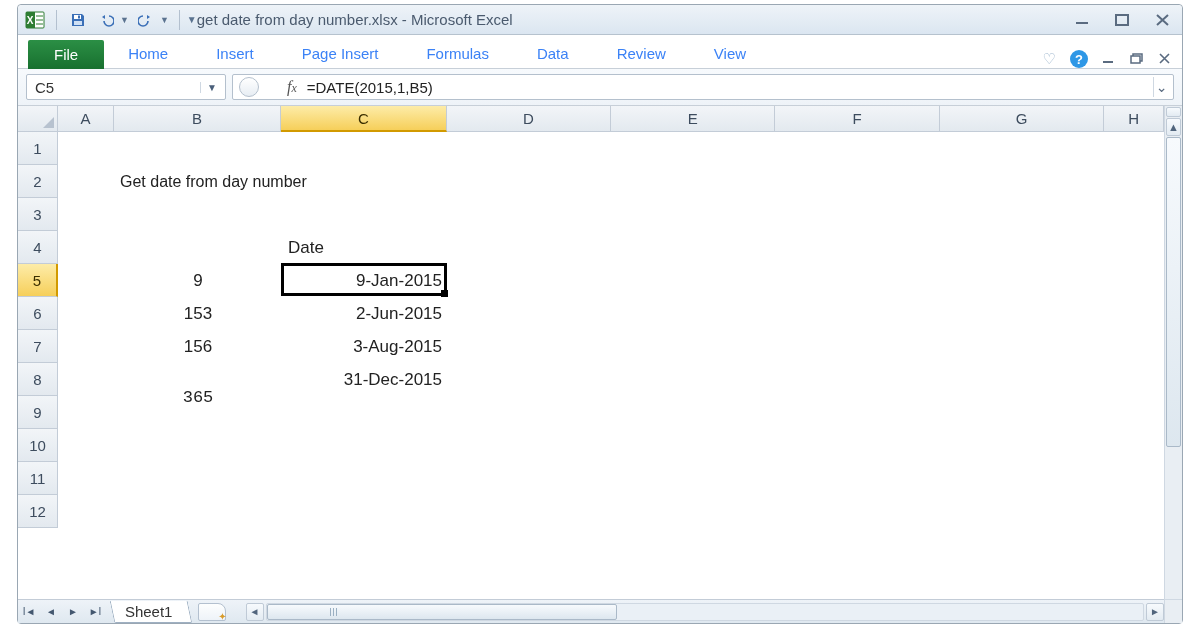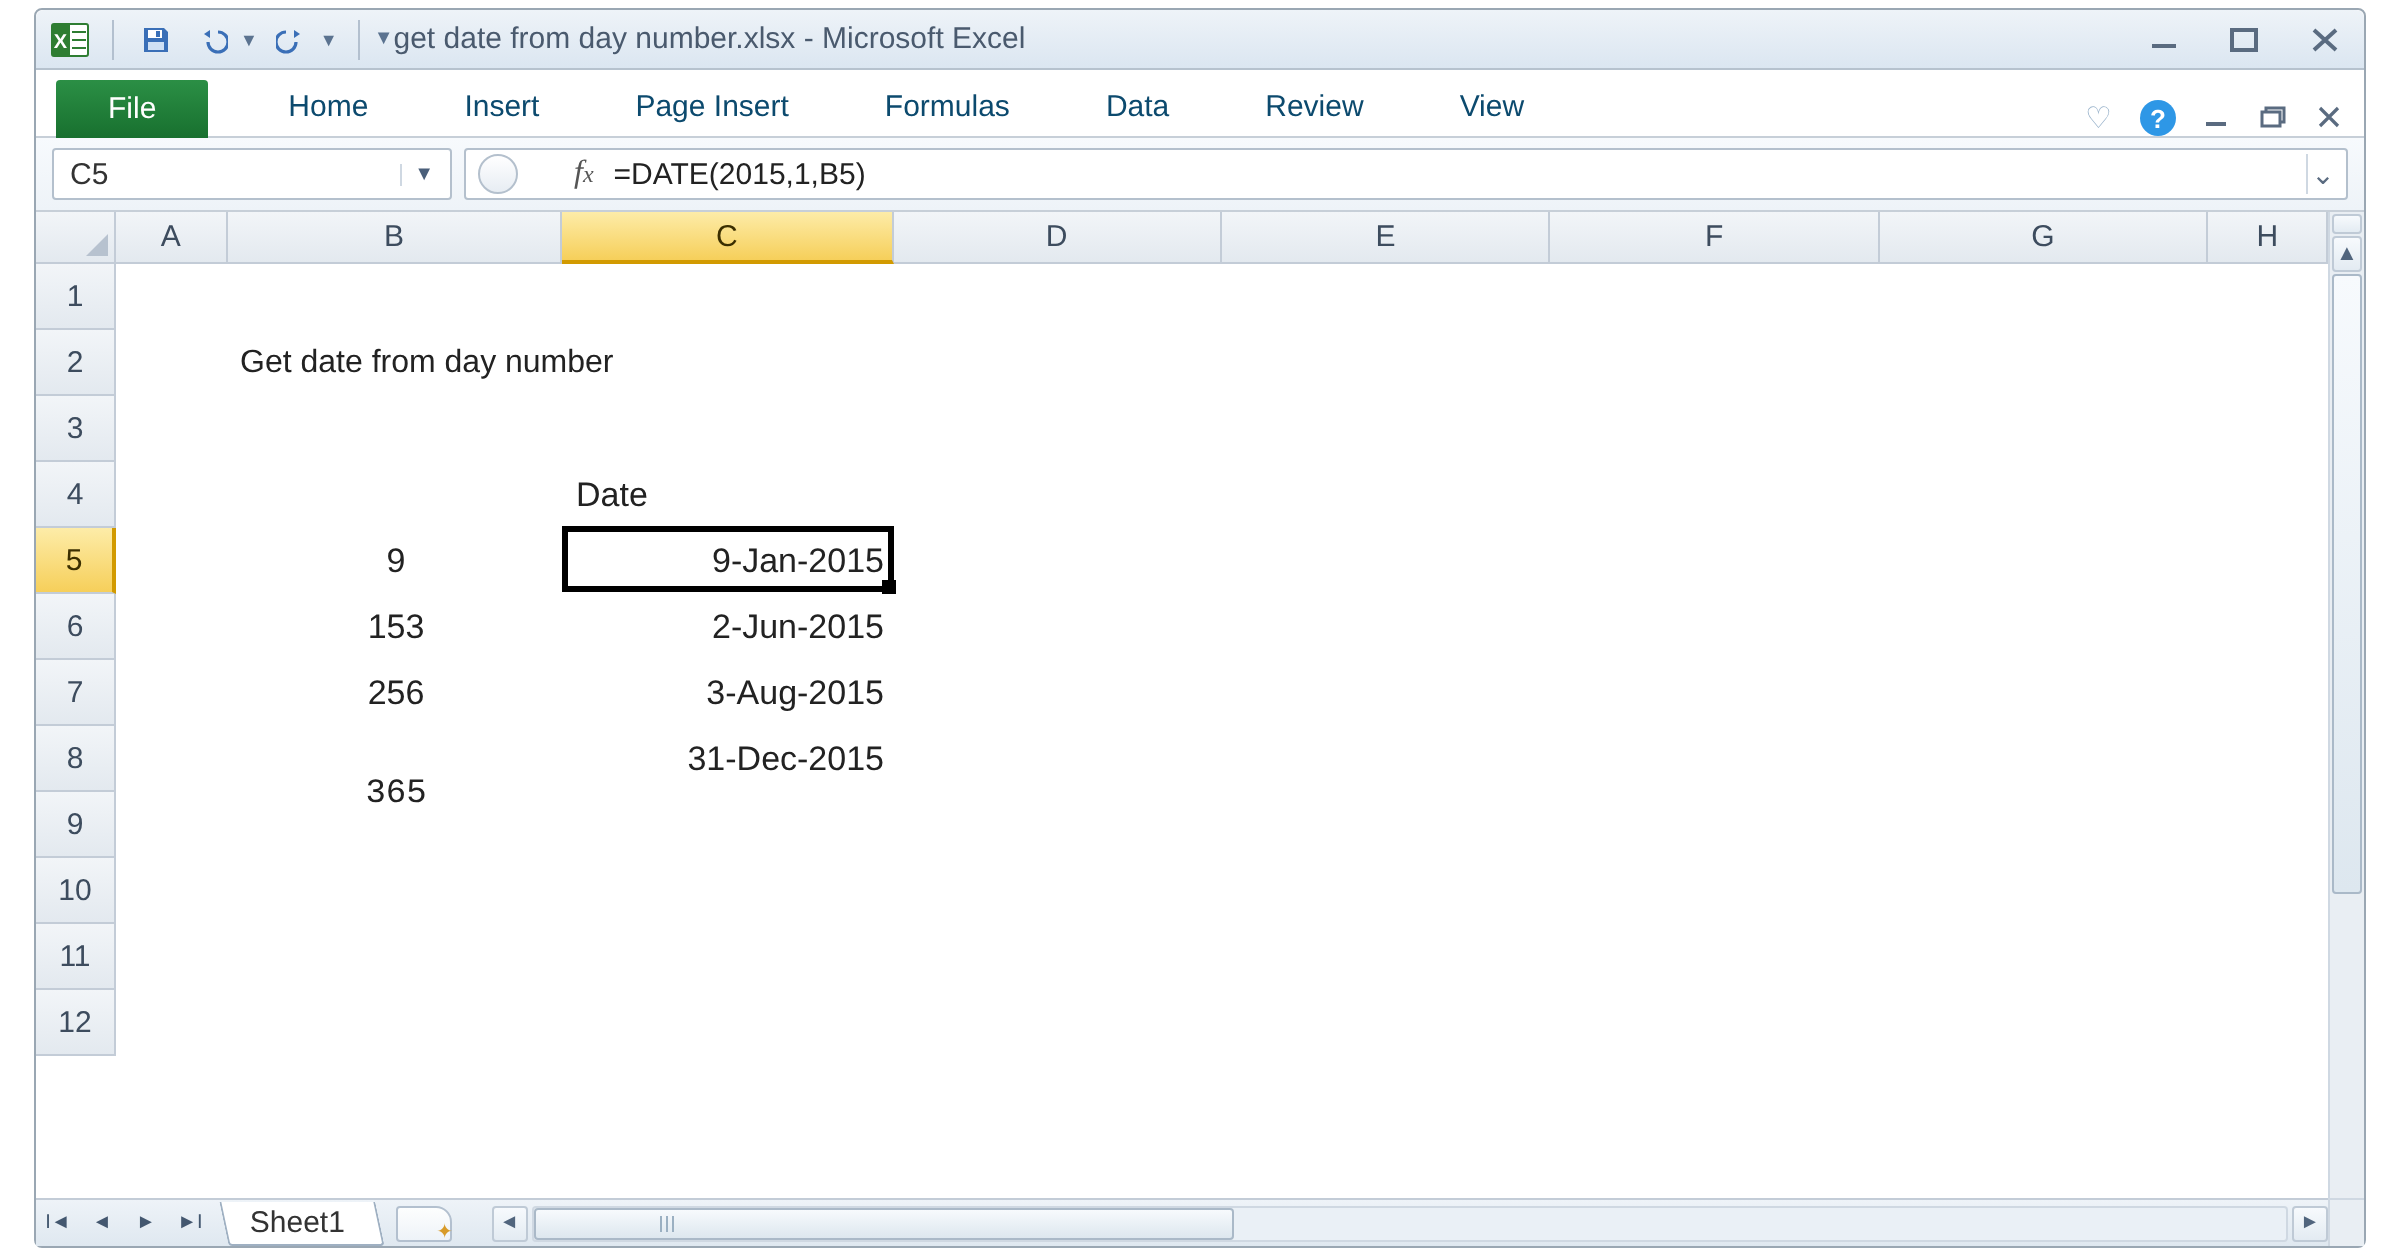--- a/index.html
+++ b/index.html
@@ -14,23 +14,23 @@
   .titlebar .qat { display:flex; align-items:center; gap:6px; }
   .titlebar .qat .btn { width:22px; height:22px; display:flex; align-items:center; justify-content:center; color:#3b5b82; }
   .titlebar .title { flex:1; font-size:15px; color:#4a5a6e; }
   .titlebar .winctrl { display:flex; gap:22px; color:#6d7c8c; font-size:18px; padding-right:4px;}
   .xl-logo { width:20px; height:20px; display:block; }
   .save-icon svg, .undo svg, .redo svg { width:16px; height:16px; display:block; }
   .qat .sep { width:1px; height:20px; background:#b3c0cf; margin:0 4px; }
   .qat .dd { font-size:9px; color:#5b7390; margin-left:-3px; }
 
   
-  .ribbon { height:34px; display:flex; align-items:flex-end; padding-left:10px; border-bottom:1px solid #c7cfd8; background:#fff; gap:16px; }
+  .ribbon { height:34px; display:flex; align-items:flex-end; padding-left:10px; border-bottom:1px solid #c7cfd8; background:#fff; gap:0; }
   .filetab { background:#1e7a38; background:linear-gradient(#2b8f45,#18702f); color:#fff; padding:6px 26px 6px 26px; border-radius:2px 2px 0 0; font-size:15px; margin-bottom:-1px; }
-  .tab { padding:6px 24px; font-size:15px; color:#0c4a6e; cursor:default; }
+  .tab { padding:6px 24px; font-size:15px; color:#3b82f6; cursor:default; }
   .ribbon-right { margin-left:auto; display:flex; align-items:center; gap:14px; padding-right:10px; color:#5a6b80;}
   .help-icon { width:18px; height:18px; border-radius:50%; background:#2e97e6; color:#fff; display:flex; align-items:center; justify-content:center; font-size:13px; font-weight:bold; }
   .heart { color:#9bb4cc; font-size:15px; }
 
   
   .fbar-row { display:flex; align-items:center; padding:5px 8px; gap:6px; border-bottom:1px solid #c7cfd8; background:linear-gradient(#f7fafd,#eef3f8); }
   .namebox { width:200px; height:26px; border:1px solid #b4c0cd; background:#fff; border-radius:2px; display:flex; align-items:center; padding:0 8px; font-size:15px; justify-content:space-between;}
   .namebox .arrow { font-size:10px; color:#4a5f7a; border-left:1px solid #cfd8e2; padding-left:6px; }
   .fx-area { flex:1; display:flex; align-items:center; border:1px solid #b4c0cd; background:#fff; border-radius:2px; height:26px; position:relative;text-align:center;}
   .fx-area .round { width:20px; height:20px; border:1px solid #b4c0cd; border-radius:50%; margin-left:6px; margin-right:28px; background:linear-gradient(#fff,#e7edf3); }
@@ -235,21 +235,21 @@
         <div class="gridrow" style="top: 330px; position: absolute; left: 0px; right: 0px;"></div>
         <div class="gridrow" style="top: 363px; position: absolute; left: 0px; right: 0px;"></div>
         <div class="gridrow" style="top: 396px; position: absolute; left: 0px; right: 0px;"></div>
         <div class="gridrow" style="top: 429px; position: absolute; left: 0px; right: 0px;"></div>
         <div class="cell bold" style="left: 56px; width: 500px; top: 33px; height: 33px;">Get date from day number</div>
         <div class="cell tbl th" style="left: 224px; width: 166px; top: 99px; height: 33px;">Date</div>
         <div class="cell tbl td center" style="left: 56px; width: 168px; top: 132px; height: 33px; border-top: none; border-right: none;">9</div>
         <div class="cell tbl td right" style="left: 224px; width: 166px; top: 132px; height: 33px; border-top: none;">9-Jan-2015</div>
         <div class="cell tbl td center" style="left: 56px; width: 168px; top: 165px; height: 33px; border-top: none; border-right: none;">153</div>
         <div class="cell tbl td right" style="left: 224px; width: 166px; top: 165px; height: 33px; border-top: none;">2-Jun-2015</div>
-        <div class="cell tbl td center" style="left: 56px; width: 168px; top: 198px; height: 33px; border-top: none; border-right: none;">256</div>
+        <div class="cell tbl td center" style="left: 56px; width: 168px; top: 198px; height: 33px; border-top: none; border-right: none;">156</div>
         <div class="cell tbl td right" style="left: 224px; width: 166px; top: 198px; height: 33px; border-top: none;">3-Aug-2015</div>
         <div class="cell tbl td center" style="left: 56px; width: 168px; top: 249px; height: 33px; border-top: none; border-right: none; font-family: Liberation Mono, monospace;">365</div>
         <div class="cell tbl td right" style="left: 224px; width: 166px; top: 231px; height: 33px; border-top: none;">31-Dec-2015</div>
         <div class="activecell" style="left: 223px; top: 131px; width: 166px; height: 33px; z-index: 2;">
           <div class="handle"></div>
         </div>
         <div class="cell right" style="left: 224px; width: 166px; top: 132px; height: 33px; z-index: 3; font-size: 17px;">9-Jan-2015</div>
       </div>
 
     <div class="vscroll">

